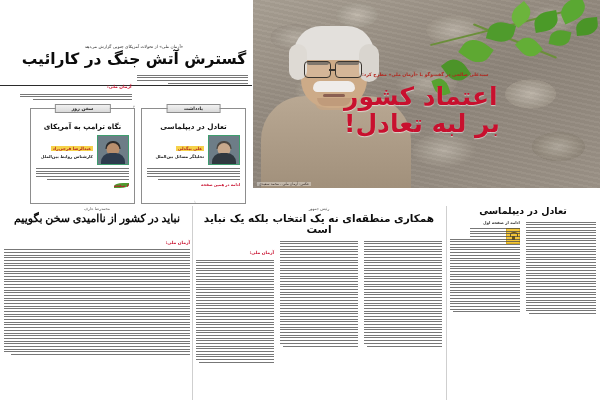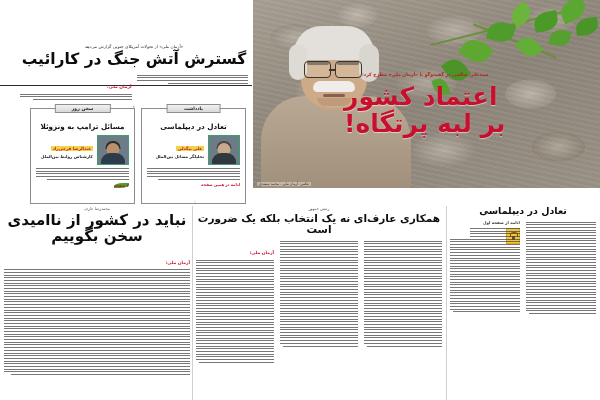--- a/index.html
+++ b/index.html
@@ -195,21 +195,21 @@
   .art .byline{font-size:3.9px;color:#555;text-align:center;margin-bottom:2px;}
   .art h2{
     margin:0 0 4px 0;font-weight:bold;text-align:center;color:#0d0d0d;
     letter-spacing:-.45px;line-height:1.05;
   }
   .art .cols{display:flex;gap:6px;}
   .art .cols > div{flex:1;}
 
   
   #art-aref{left:4px;width:186px;}
-  #art-aref h2{font-size:15px;}
+  #art-aref h2{font-size:11px;font-family:Liberation Serif, serif;}
   #art-pres{left:196px;width:246px;}
   #art-pres h2{font-size:10.5px;}
   #art-diplo{left:450px;width:146px;}
   #art-diplo h2{font-size:9.5px;}
   #art-diplo .sub{font-size:4px;color:#333;margin:0 0 3px 0;text-align:right;font-weight:bold;}
   .gold-ico{
     float:right;width:12px;height:14px;background:#f2c63c;margin:0 0 2px 3px;
     position:relative;border:1px solid #d8ab1f;
   }
   .gold-ico:before{
@@ -276,21 +276,21 @@
           <i class="s1"></i>
           <i class="s1"></i>
           <i class="s1"></i>
           <i class="s3"></i>
       </div>
       <div class="opmore rt">ادامه در همین صفحه</div>
     </div>
 
     <div class="opbox">
       <div class="optab">سخن روز</div>
-      <h2>مسائل ترامپ به ونزوئلا</h2>
+      <h2>نگاه ترامپ به آمریکای</h2>
       <div class="opmeta">
         <div class="opthumb b">
           <div class="hair"></div>
           <div class="head"></div>
           <div class="body"></div>
         </div>
         <div class="opnames">
           <div><span class="opauthor">عبدالرضا فرجی‌راد</span></div>
           <div class="oprole">کارشناس روابط بین‌الملل</div>
         </div>
@@ -338,21 +338,21 @@
       <div class="m-bridge"></div>
       <div class="m-mous"></div>
       <div class="m-lip"></div>
       <div class="m-chin"></div>
     </div>
 
     <div class="ph-kicker">سیدعلی صالحی در گفت‌وگو با «آرمان ملی» مطرح کرد:</div>
 
     <div class="ph-head">
       <span class="l1">اعتماد کشور</span>
-      <span class="l2">بر لبه پرتگاه!</span>
+      <span class="l2">بر لبه تعادل!</span>
     </div>
 
     <div class="caption">عکس: آرمان ملی - محمد سعیدی</div>
   </div>
 
   <div class="bodyarea">
 
     <div class="colsep" style="left:192px"></div>
     <div class="colsep" style="left:446px"></div>
 
@@ -401,21 +401,21 @@
         <i class="s1"></i>
           <i class="s1"></i>
           <i class="s1"></i>
           <i class="s1"></i>
           <i class="s2"></i>
       </div>
     </div>
 
     <div class="art" id="art-pres">
       <div class="byline">رئیس جمهور</div>
-      <h2>همکاری عارف‌ای نه یک انتخاب بلکه یک ضرورت است</h2>
+      <h2>همکاری منطقه‌ای نه یک انتخاب بلکه یک نباید است</h2>
       <div class="cols">
         <div>
           <div class="fake-lines fine">
             <i class="s1"></i>
               <i class="s1"></i>
               <i class="s1"></i>
               <i class="s1"></i>
               <i class="s1"></i>
             <i class="s1"></i>
               <i class="s1"></i>

